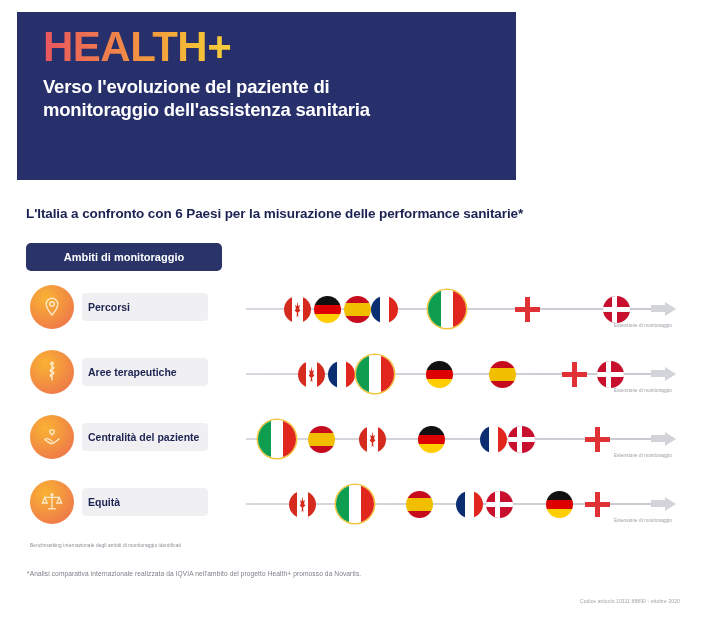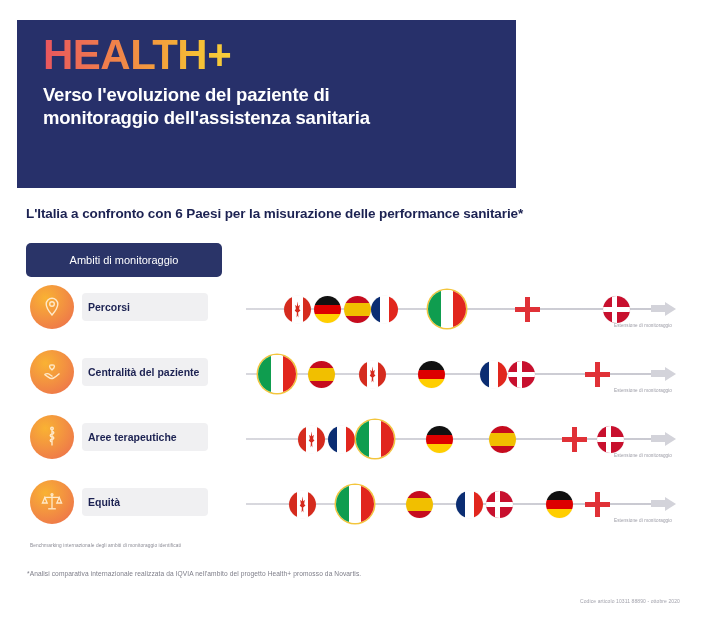--- a/index.html
+++ b/index.html
@@ -5,21 +5,21 @@
   html,body{margin:0;padding:0;background:#ffffff;}
   body{
     width:702px;height:631px;overflow:hidden;
     font-family:"Liberation Sans","DejaVu Sans",sans-serif;
     -webkit-font-smoothing:antialiased;
   }
   .page{position:relative;width:702px;height:631px;background:#fff;}
 
   
   .hero{
-    position:absolute;left:17px;top:20px;width:499px;height:168px;
+    position:absolute;left:17px;top:12px;width:499px;height:168px;
     background:#27306a;
     padding:0;
   }
   .hero-inner{padding:14px 26px 0 26px;}
   .hero-title{
     font-size:42px;font-weight:bold;letter-spacing:-0.5px;line-height:1;
     margin:0 0 6px 0;
     background:linear-gradient(95deg,#e9545f 0%,#ef7b4e 32%,#f39a3e 58%,#f6bf35 82%,#f7cf3c 100%);
     -webkit-background-clip:text;background-clip:text;
     color:transparent;-webkit-text-fill-color:transparent;
@@ -34,24 +34,24 @@
   }
 
   
   .section-title{
     position:absolute;left:26px;top:206px;
     font-size:13.5px;font-weight:bold;color:#1c2252;letter-spacing:-0.1px;
   }
 
   
   .hdr-left{
-    position:absolute;left:26px;top:243px;width:196px;height:34px;
+    position:absolute;left:26px;top:243px;width:196px;height:28px;
     background:#2a3468;border-radius:5px;
     display:flex;align-items:center;justify-content:center;
-    color:#fff;font-size:11px;font-weight:normal;
+    color:#fff;font-size:11px;font-weight:bold;
   }
   .hdr-right{
     position:absolute;left:240px;top:243px;width:436px;height:24px;
     background:#ec5a5f;border-radius:5px;
     display:flex;align-items:center;justify-content:center;
     color:#ffd9da;font-size:10.5px;font-weight:bold;letter-spacing:0.3px;
   }
 
   
   .rows{position:absolute;left:0;top:277px;width:702px;}
@@ -210,20 +210,84 @@
           <div class="dnk"></div>
         </div>
 
         <div class="ext-label">Estensione di monitoraggio</div>
       </div>
     </div>
 
     <div class="row">
       <div class="row-icon">
         <svg width="24" height="24" viewBox="0 0 24 24" fill="none" stroke="#ffe9c9" stroke-width="1.4">
+          <path d="M12 3.5v17"></path>
+          <path d="M12 6.5c2.4 0 2.4 2.6 0 2.6s-2.4 2.6 0 2.6 2.4 2.6 0 2.6-2.4 2.6 0 2.6"></path>
+          <circle cx="12" cy="3.6" r="1.3"></circle>
+        </svg>
+      </div>
+      <div class="row-pill"></div>
+      <div class="row-label">Aree terapeutiche</div>
+      <div class="track">
+        <div class="track-line"></div>
+        <div class="track-cap"></div>
+        <div class="track-arrow"></div>
+
+        <div class="flag" style="left:52px;">
+          <div class="can">
+              <span class="side"></span>
+              <span class="mid">
+                <i class="leaf"></i>
+              </span>
+              <span class="side"></span>
+            </div>
+        </div>
+        <div class="flag" style="left:82px;">
+          <div class="v3">
+              <span style="background:#0b2d72"></span>
+              <span style="background:#fff"></span>
+              <span style="background:#e1261d"></span>
+            </div>
+        </div>
+        <div class="flag big" style="left:110px;">
+          <div class="v3">
+              <span style="background:#0f9d4f"></span>
+              <span style="background:#fff"></span>
+              <span style="background:#e1261d"></span>
+            </div>
+        </div>
+        <div class="flag" style="left:180px;">
+          <div class="h3">
+              <span style="background:#111"></span>
+              <span style="background:#dd0000"></span>
+              <span style="background:#ffce00"></span>
+            </div>
+        </div>
+        <div class="flag" style="left:243px;">
+          <div class="esp">
+              <span class="s1"></span>
+              <span class="s2"></span>
+              <span class="s3"></span>
+            </div>
+        </div>
+        <div class="eng" style="left:315px;">
+          <div class="vbar"></div>
+            <div class="hbar"></div>
+        </div>
+        <div class="flag" style="left:351px;">
+          <div class="dnk"></div>
+        </div>
+
+        <div class="ext-label">Estensione di monitoraggio</div>
+      </div>
+    </div>
+
+    <div class="row">
+      <div class="row-icon">
+        <svg width="24" height="24" viewBox="0 0 24 24" fill="none" stroke="#ffe9c9" stroke-width="1.4">
           <path d="M12 9.8s-2.4-1.6-2.4-3.2c0-1 .8-1.7 1.6-1.7.5 0 .8.3.8.3s.3-.3.8-.3c.8 0 1.6.7 1.6 1.7 0 1.6-2.4 3.2-2.4 3.2z"></path>
           <path d="M4.5 14.5c2-1.2 4-1 5.5.2l2.5 1.8"></path>
           <path d="M19.5 13.6c-2.2 2-4.3 3.6-6 4.4-1.5.7-3.3.5-4.8-.6l-4.2-2.9"></path>
         </svg>
       </div>
       <div class="row-pill"></div>
       <div class="row-label">Centralità del paziente</div>
       <div class="track">
         <div class="track-line"></div>
         <div class="track-cap"></div>
@@ -265,84 +329,20 @@
               <span style="background:#fff"></span>
               <span style="background:#e1261d"></span>
             </div>
         </div>
         <div class="flag" style="left:262px;">
           <div class="dnk"></div>
         </div>
         <div class="eng" style="left:338px;">
           <div class="vbar"></div>
             <div class="hbar"></div>
-        </div>
-
-        <div class="ext-label">Estensione di monitoraggio</div>
-      </div>
-    </div>
-
-    <div class="row">
-      <div class="row-icon">
-        <svg width="24" height="24" viewBox="0 0 24 24" fill="none" stroke="#ffe9c9" stroke-width="1.4">
-          <path d="M12 3.5v17"></path>
-          <path d="M12 6.5c2.4 0 2.4 2.6 0 2.6s-2.4 2.6 0 2.6 2.4 2.6 0 2.6-2.4 2.6 0 2.6"></path>
-          <circle cx="12" cy="3.6" r="1.3"></circle>
-        </svg>
-      </div>
-      <div class="row-pill"></div>
-      <div class="row-label">Aree terapeutiche</div>
-      <div class="track">
-        <div class="track-line"></div>
-        <div class="track-cap"></div>
-        <div class="track-arrow"></div>
-
-        <div class="flag" style="left:52px;">
-          <div class="can">
-              <span class="side"></span>
-              <span class="mid">
-                <i class="leaf"></i>
-              </span>
-              <span class="side"></span>
-            </div>
-        </div>
-        <div class="flag" style="left:82px;">
-          <div class="v3">
-              <span style="background:#0b2d72"></span>
-              <span style="background:#fff"></span>
-              <span style="background:#e1261d"></span>
-            </div>
-        </div>
-        <div class="flag big" style="left:110px;">
-          <div class="v3">
-              <span style="background:#0f9d4f"></span>
-              <span style="background:#fff"></span>
-              <span style="background:#e1261d"></span>
-            </div>
-        </div>
-        <div class="flag" style="left:180px;">
-          <div class="h3">
-              <span style="background:#111"></span>
-              <span style="background:#dd0000"></span>
-              <span style="background:#ffce00"></span>
-            </div>
-        </div>
-        <div class="flag" style="left:243px;">
-          <div class="esp">
-              <span class="s1"></span>
-              <span class="s2"></span>
-              <span class="s3"></span>
-            </div>
-        </div>
-        <div class="eng" style="left:315px;">
-          <div class="vbar"></div>
-            <div class="hbar"></div>
-        </div>
-        <div class="flag" style="left:351px;">
-          <div class="dnk"></div>
         </div>
 
         <div class="ext-label">Estensione di monitoraggio</div>
       </div>
     </div>
 
     <div class="row">
       <div class="row-icon">
         <svg width="24" height="24" viewBox="0 0 24 24" fill="none" stroke="#ffe9c9" stroke-width="1.3">
           <path d="M12 4.6v14"></path>

